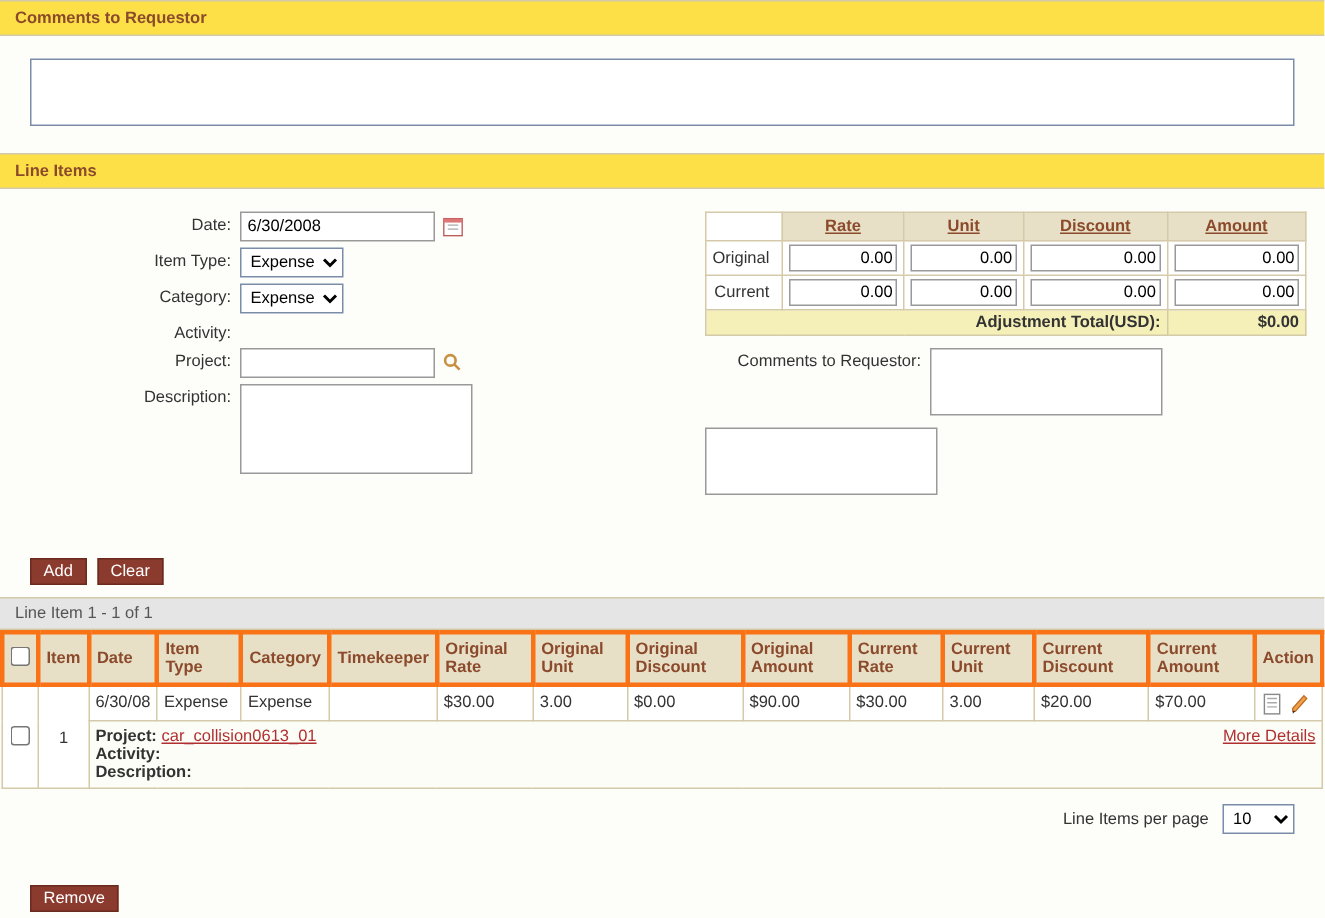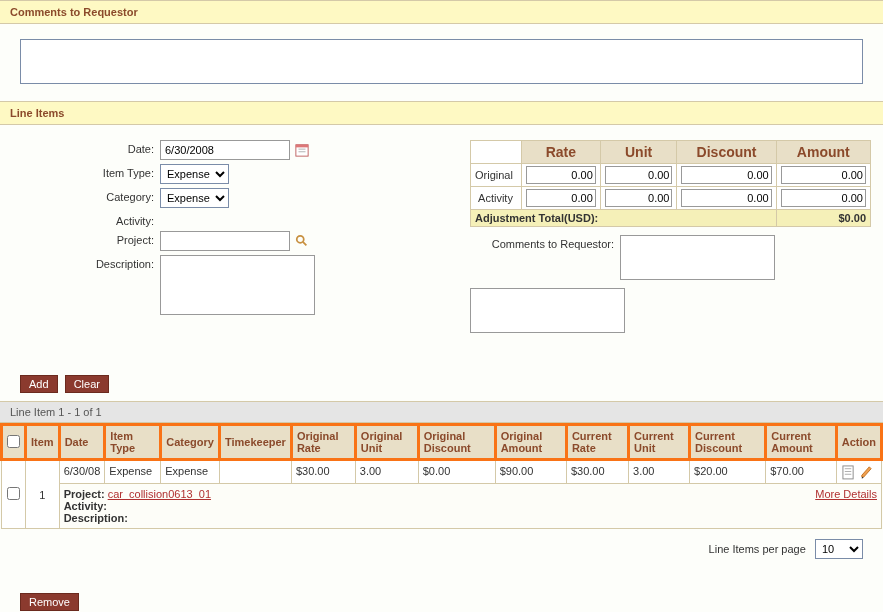--- a/index.html
+++ b/index.html
@@ -4,21 +4,21 @@
   <style>
     * { box-sizing: border-box; margin: 0; padding: 0; }
     body {
       font-family: Verdana, Arial, sans-serif;
       font-size: 11px;
       background: #fdfefa;
       color: #333;
       width: 883px;
     }
     .section-header {
-      background: #fef9c3;
+      background: #fde047;
       padding: 5px 10px;
       font-weight: bold;
       color: #8b4a2b;
       border-top: 1px solid #d4c9a8;
       border-bottom: 1px solid #d4c9a8;
     }
     .comments-box {
       padding: 15px 20px;
     }
     .comments-box textarea {
@@ -91,21 +91,22 @@
     .rate-table {
       border-collapse: collapse;
       width: 100%;
     }
     .rate-table th {
       background: #e8dfc7;
       color: #8b4a2b;
       font-weight: bold;
       padding: 3px 6px;
       border: 1px solid #d4c9a8;
-      font-size: 14px;
+      font-size: 11px;
+      text-decoration: underline;
     }
     .rate-table td {
       border: 1px solid #d4c9a8;
       padding: 2px 4px;
       text-align: right;
       background: #fff;
     }
     .rate-table td.row-label {
       text-align: right;
       padding-right: 8px;
@@ -116,21 +117,21 @@
       text-align: right;
       padding: 2px;
       font-size: 11px;
     }
     .adj-total-row td {
       background: #f5f0b8;
       font-weight: bold;
       color: #333;
     }
     .adj-total-row .adj-label {
-      text-align: left;
+      text-align: right;
       padding-right: 4px;
     }
     .form-right .form-row { margin-top: 8px; }
     .right-label {
       width: 150px;
       text-align: right;
       padding-right: 6px;
       padding-top: 3px;
     }
     .sm-textarea {
@@ -285,21 +286,21 @@
         <th>Amount</th>
       </tr>
       <tr>
         <td class="row-label">Original</td>
         <td><input value="0.00" style=""></td>
         <td><input value="0.00" style=""></td>
         <td><input value="0.00" style=""></td>
         <td><input value="0.00" style=""></td>
       </tr>
       <tr>
-        <td class="row-label">Activity</td>
+        <td class="row-label">Current</td>
         <td><input value="0.00" style=""></td>
         <td><input value="0.00" style=""></td>
         <td><input value="0.00" style=""></td>
         <td><input value="0.00" style=""></td>
       </tr>
       <tr class="adj-total-row">
         <td colspan="4" class="adj-label">Adjustment Total(USD):</td>
         <td>$0.00</td>
       </tr>
     </tbody>

